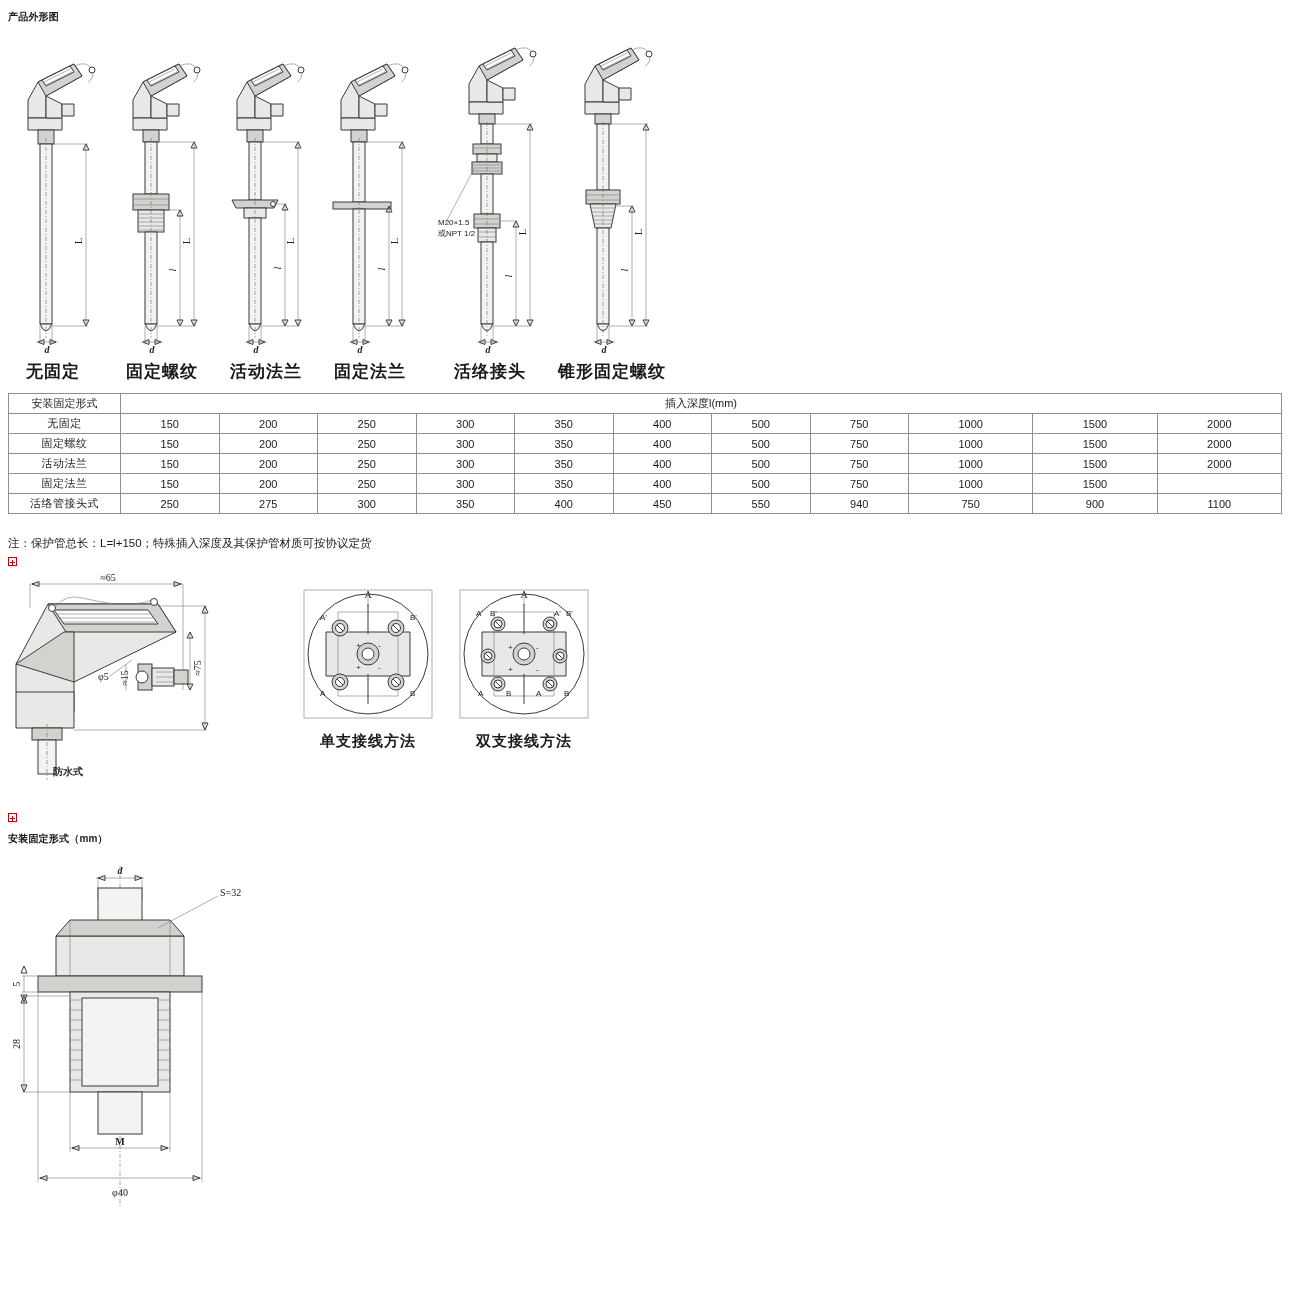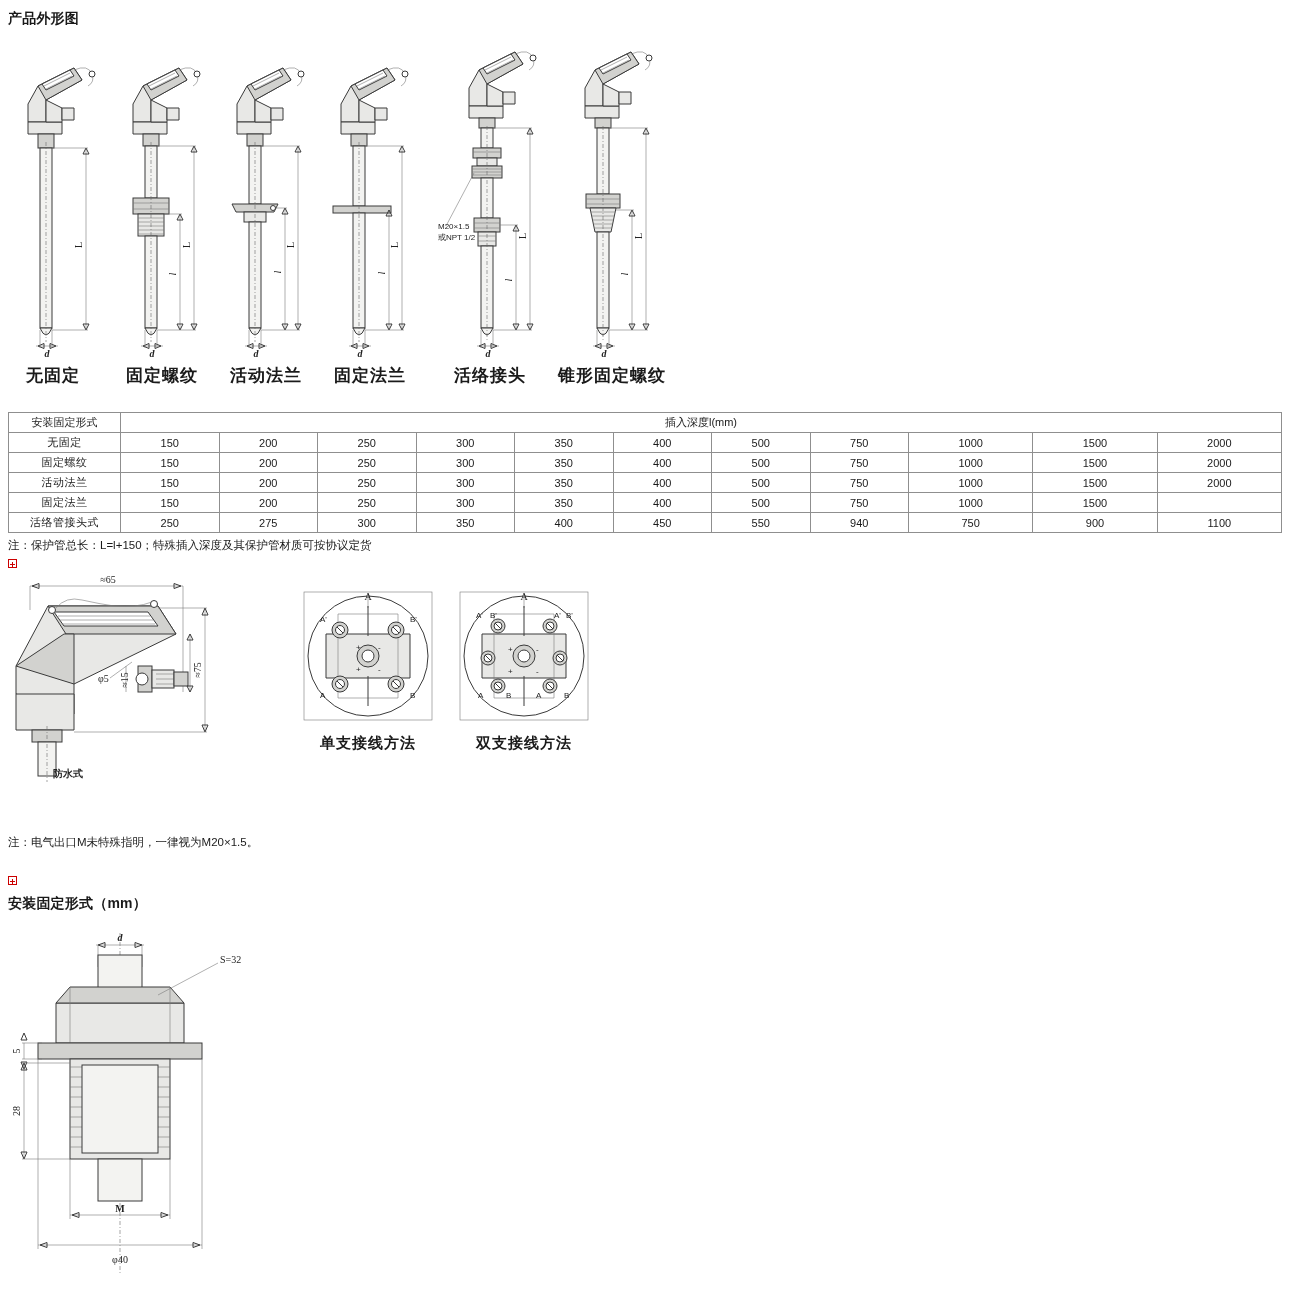--- a/index.html
+++ b/index.html
@@ -7,21 +7,21 @@
     margin: 0; padding: 0;
     background: #ffffff;
     font-family: "Liberation Sans", sans-serif;
     color: #1a1a1a;
   }
   body { width: 1290px; min-height: 1310px; position: relative; }
 
   .page { position: relative; width: 1290px; padding: 6px 8px 20px 8px; }
 
   h2.section-title {
-    font-size: 14px;
+    font-size: 10px;
     font-weight: bold;
     margin: 4px 0 2px 0;
     letter-spacing: .2px;
   }
   .broken-img {
     display: inline-block;
     width: 9px; height: 9px;
     border: 1px solid #c00;
     background: #fff;
     position: relative;
@@ -58,34 +58,34 @@
     font-weight: bold;
     letter-spacing: 1px;
     color: #1a1a1a;
     white-space: nowrap;
   }
 
   
   table.depth {
     border-collapse: collapse;
     width: 1274px;
-    margin-top: 18px;
+    margin-top: 3px;
     font-size: 11px;
   }
   table.depth td, table.depth th {
     border: 1px solid #8f8f8f;
     text-align: center;
     height: 20px;
     padding: 0 2px;
     font-weight: normal;
   }
   table.depth th.hdr-left { width: 112px; }
   table.depth td.rowhead { width: 112px; letter-spacing: .5px; }
 
-  .note { font-size: 11.5px; margin: 5px 0 0 0; }
+  .note { font-size: 11.5px; margin: 22px 0 0 0; }
 
   
   .jb-row { position: relative; height: 215px; }
   .jb-caption {
     position: absolute;
     font-family: "Liberation Serif", serif;
     font-size: 15px;
     font-weight: bold;
     letter-spacing: 1px;
   }
@@ -615,21 +615,20 @@
         <text class="tinytext" x="500" y="100" font-size="8">+</text>
         <text class="tinytext" x="528" y="100" font-size="8">-</text>
       </g>
     </svg>
 
     <span class="jb-caption" style="left:312px; top:160px;">单支接线方法</span>
     <span class="jb-caption" style="left:468px; top:160px;">双支接线方法</span>
 
   </div>
 
-  <p class="note" style="margin-top:46px;">注：电气出口M未特殊指明，一律视为M20×1.5。</p>
 
   
   <span class="broken-img" style="margin-top:26px;"></span>
   <h2 class="section-title">安装固定形式（mm）</h2>
 
   <div>
   <svg width="320" height="370" viewBox="0 0 320 370">
 
     <line class="dash" x1="112" y1="18" x2="112" y2="360"></line>
 

